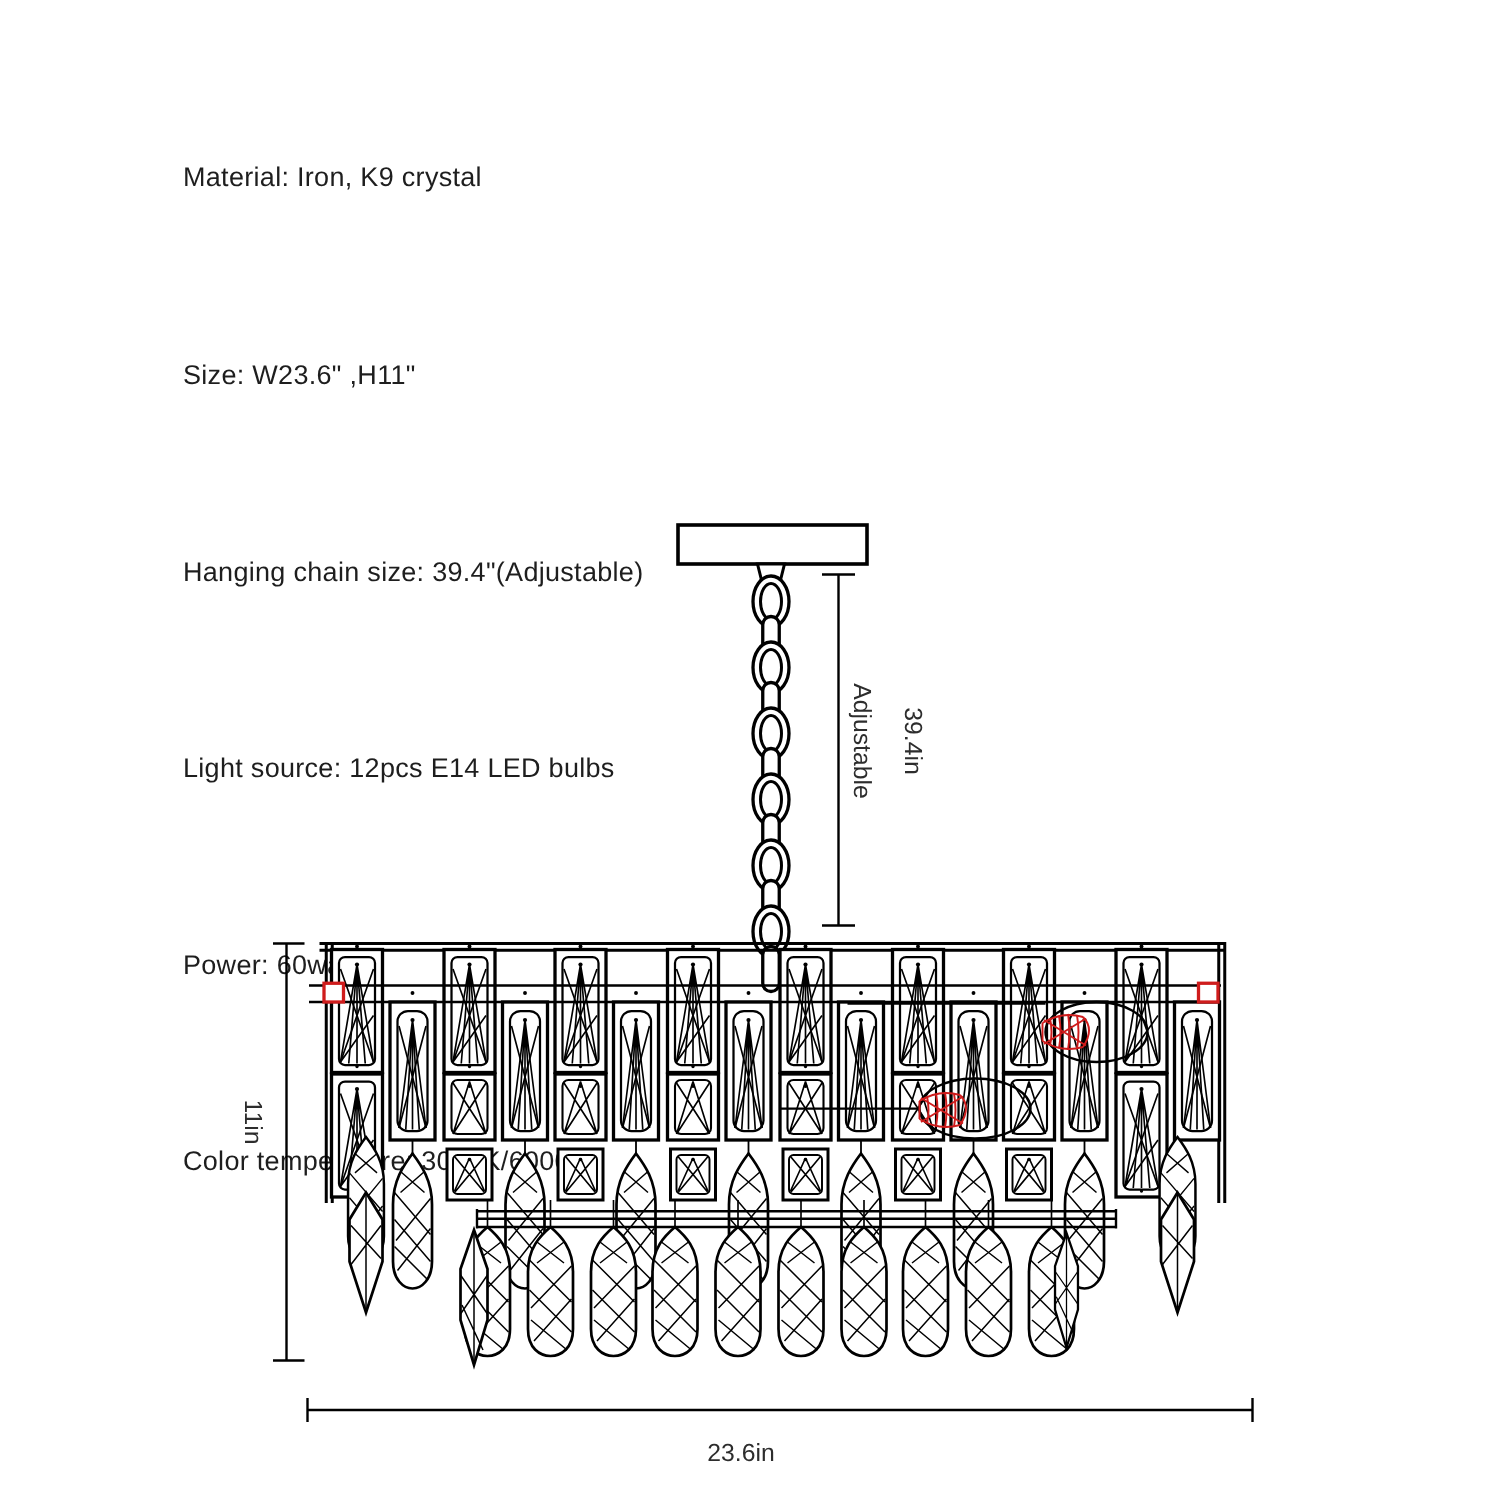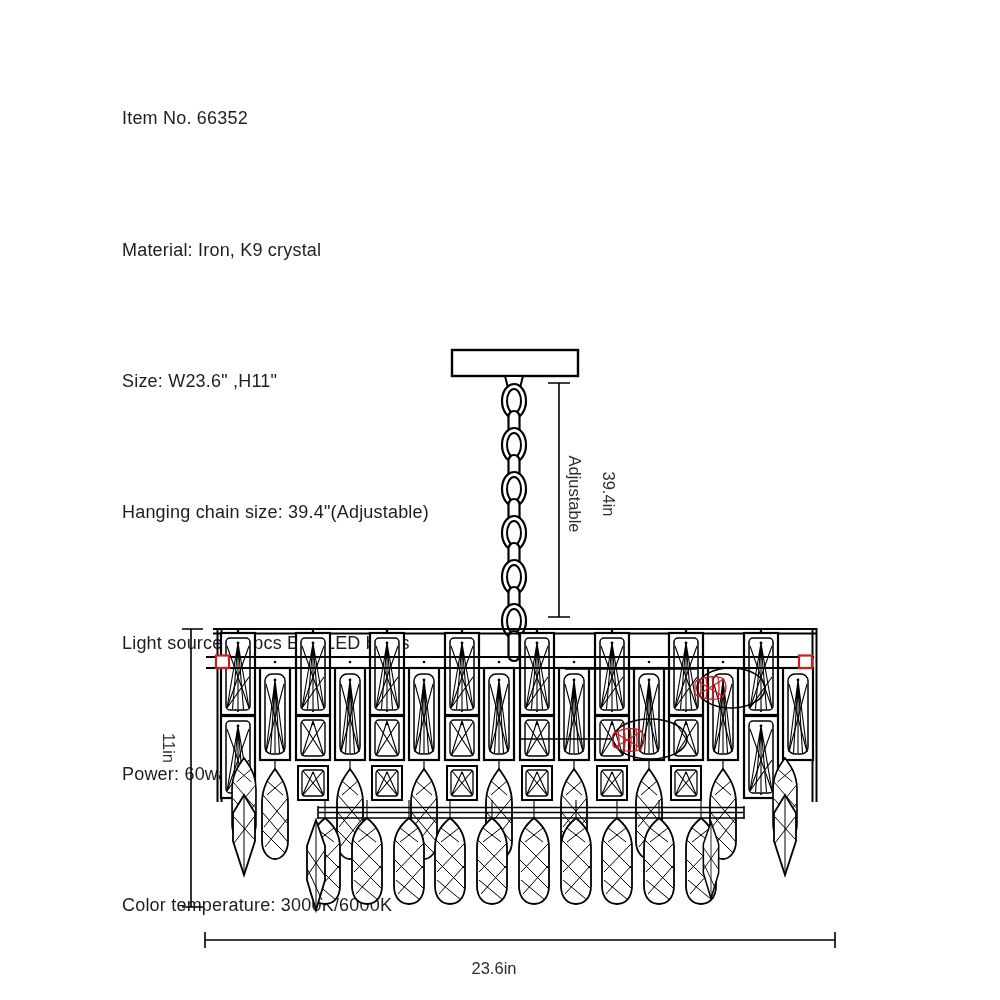--- a/index.html
+++ b/index.html
@@ -9,21 +9,20 @@
          color:#1e1e1e;letter-spacing:.2px;white-space:pre;}
   .diagram{position:absolute;left:0;top:0;width:1000px;height:1000px;}
   svg text{font-family:"Liberation Sans", sans-serif;font-size:16.5px;fill:#2d2d2d;}
 </style>
 </head>
 <body>
 
 <div class="page">
 
   <div class="specs">
-    <div>Item No. 66352</div>
     <div>Material: Iron, K9 crystal</div>
     <div>Size: W23.6" ,H11"</div>
     <div>Hanging chain size: 39.4"(Adjustable)</div>
     <div>Light source: 12pcs E14 LED bulbs</div>
     <div>Power: 60watts</div>
     <div>Color temperature: 3000K/6000K</div>
     
     
   </div>
 

